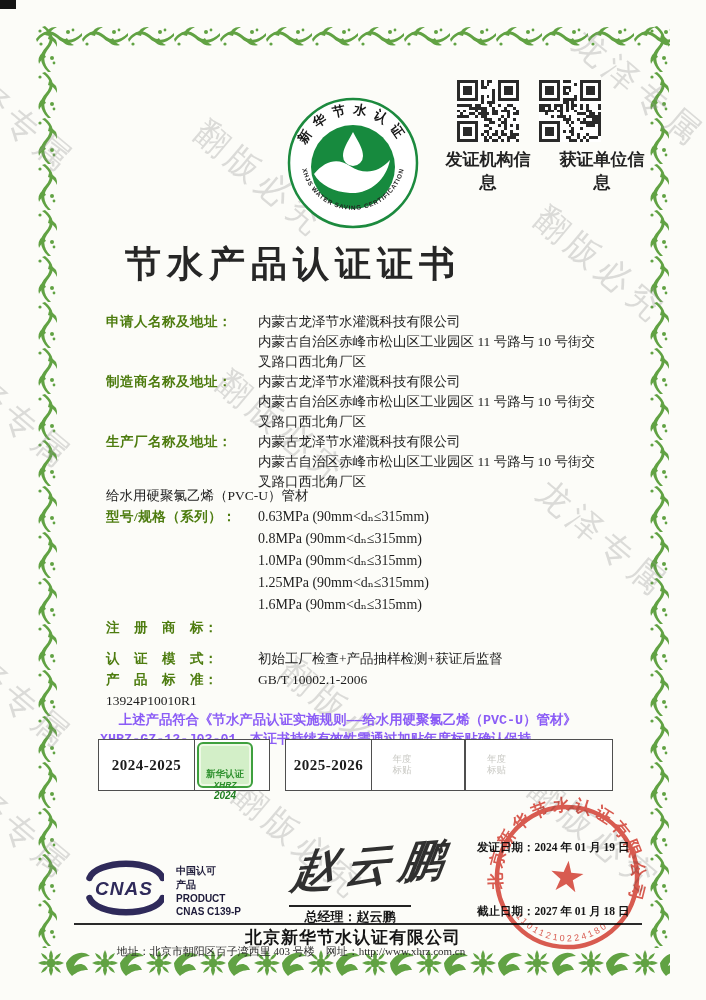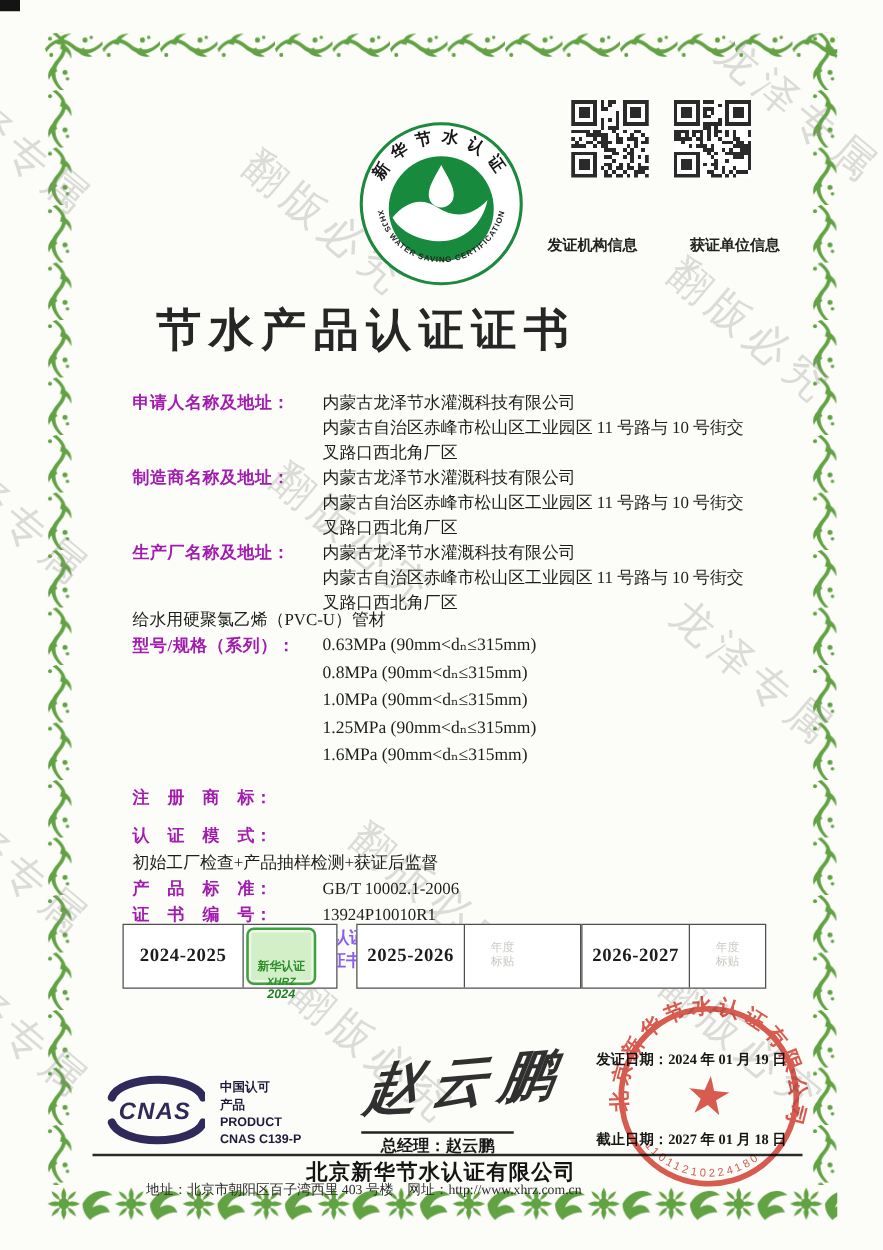--- a/index.html
+++ b/index.html
@@ -5,35 +5,35 @@
   html,body{margin:0;padding:0;background:#ffffff;}
   .cert{position:relative;width:706px;height:1000px;background:#fcfcf8;overflow:hidden;
         font-family:"Liberation Serif","DejaVu Serif",serif;color:#1d1d1d;}
   .abs{position:absolute;}
   .artifact{position:absolute;left:0;top:0;width:16px;height:9px;background:#141414;}
   
   .wm{position:absolute;z-index:1;white-space:nowrap;font-family:"Liberation Sans","DejaVu Sans",sans-serif;
       font-size:34px;letter-spacing:6px;color:rgba(148,148,148,.32);
       transform:rotate(40deg);transform-origin:0 0;pointer-events:none;}
   
-  .qr-label{position:absolute;z-index:2;width:100px;font-size:12px;font-weight:700;
-            font-family:"Liberation Sans","DejaVu Sans",sans-serif;color:#222;margin-top:40px;}
+  .qr-label{position:absolute;z-index:2;width:100px;text-align:center;font-size:17px;font-weight:700;
+            font-family:"Liberation Sans","DejaVu Sans",sans-serif;color:#222;}
   .title{position:absolute;z-index:2;left:0;top:240px;width:586px;text-align:center;
          font-family:"Liberation Sans","DejaVu Sans",sans-serif;font-weight:900;
          font-size:36px;letter-spacing:6px;color:#262626;}
   
   .fields{position:absolute;z-index:2;left:106px;top:312px;width:516px;font-size:13.5px;}
   .frow{display:flex;}
-  .flabel{width:152px;flex:none;font-weight:700;line-height:20px;letter-spacing:.5px;color:#a21caf;}
+  .flabel{width:152px;flex:none;font-weight:700;line-height:20px;letter-spacing:.5px;color:#4d7c0f;}
   .fval{flex:1;line-height:20px;white-space:nowrap;}
   .fval div{line-height:20px;}
   .specs .fval div{line-height:22px;font-size:14px;}
   .specs .flabel{line-height:22px;}
-  .mt-reg{margin-top:12px;}
-  .mt-mode{margin-top:10px;flex-direction:column;}
+  .mt-reg{margin-top:2px;}
+  .mt-mode{margin-top:10px;}
   .lh21 .flabel,.lh21 .fval div{line-height:21px;}
   .compliance{margin-top:1px;margin-left:-6px;font-family:Liberation Mono, monospace;
               font-weight:700;font-size:13.4px;line-height:18.5px;color:#8b5cf6;}
   .compliance .l1{text-indent:1.4em;}
   
   .ybox{position:absolute;z-index:2;top:739px;height:52px;display:flex;border:1.2px solid #4f4f4f;background:#fff;box-sizing:border-box;}
   .ycell{display:flex;align-items:center;justify-content:center;box-sizing:border-box;}
   .ycell+.ycell{border-left:1.2px solid #4f4f4f;}
   .year{font-weight:700;font-size:15px;letter-spacing:.5px;color:#1c1c1c;}
   .sticker{width:52px;height:42px;border:2px solid #3ea03e;border-radius:6px;background:#d3efc8;
@@ -454,21 +454,20 @@
           <div>初始工厂检查+产品抽样检测+获证后监督</div>
         </div>
     </div>
     <div class="frow lh21">
       <div class="flabel">产　品　标　准：</div>
       <div class="fval">
           <div>GB/T 10002.1-2006</div>
         </div>
     </div>
     <div class="frow lh21">
-      <div class="flabel">证　书　编　号：</div>
       <div class="fval">
           <div>13924P10010R1</div>
         </div>
     </div>
     <div class="compliance">
       <div class="l1">上述产品符合《节水产品认证实施规则——给水用硬聚氯乙烯（PVC-U）管材》</div>
       <div class="l2">XHRZ-GZ-12-J03-01。本证书持续有效性需通过加贴年度标贴确认保持。</div>
     </div>
   </div>
 
@@ -485,21 +484,20 @@
   <div class="ybox" style="left:285px;width:180px">
     <div class="ycell year" style="width:85px">2025-2026</div>
     <div class="ycell" style="width:61px">
       <div class="placeholder">
         <div>年度</div>
         <div>标贴</div>
       </div>
     </div>
   </div>
   <div class="ybox" style="left:465px;width:148px">
-    <div class="ycell year" style="width:85px">2026-2027</div>
     <div class="ycell" style="width:61px">
       <div class="placeholder">
         <div>年度</div>
         <div>标贴</div>
       </div>
     </div>
   </div>
 
   <svg class="abs" style="left:84px;top:860px;z-index:2" width="80" height="56" viewBox="0 0 160 112">
     <path d="M 11 36 A 74 34 0 0 1 157 36" fill="none" stroke="#2f2a5a" stroke-width="13" stroke-linecap="round"></path>

